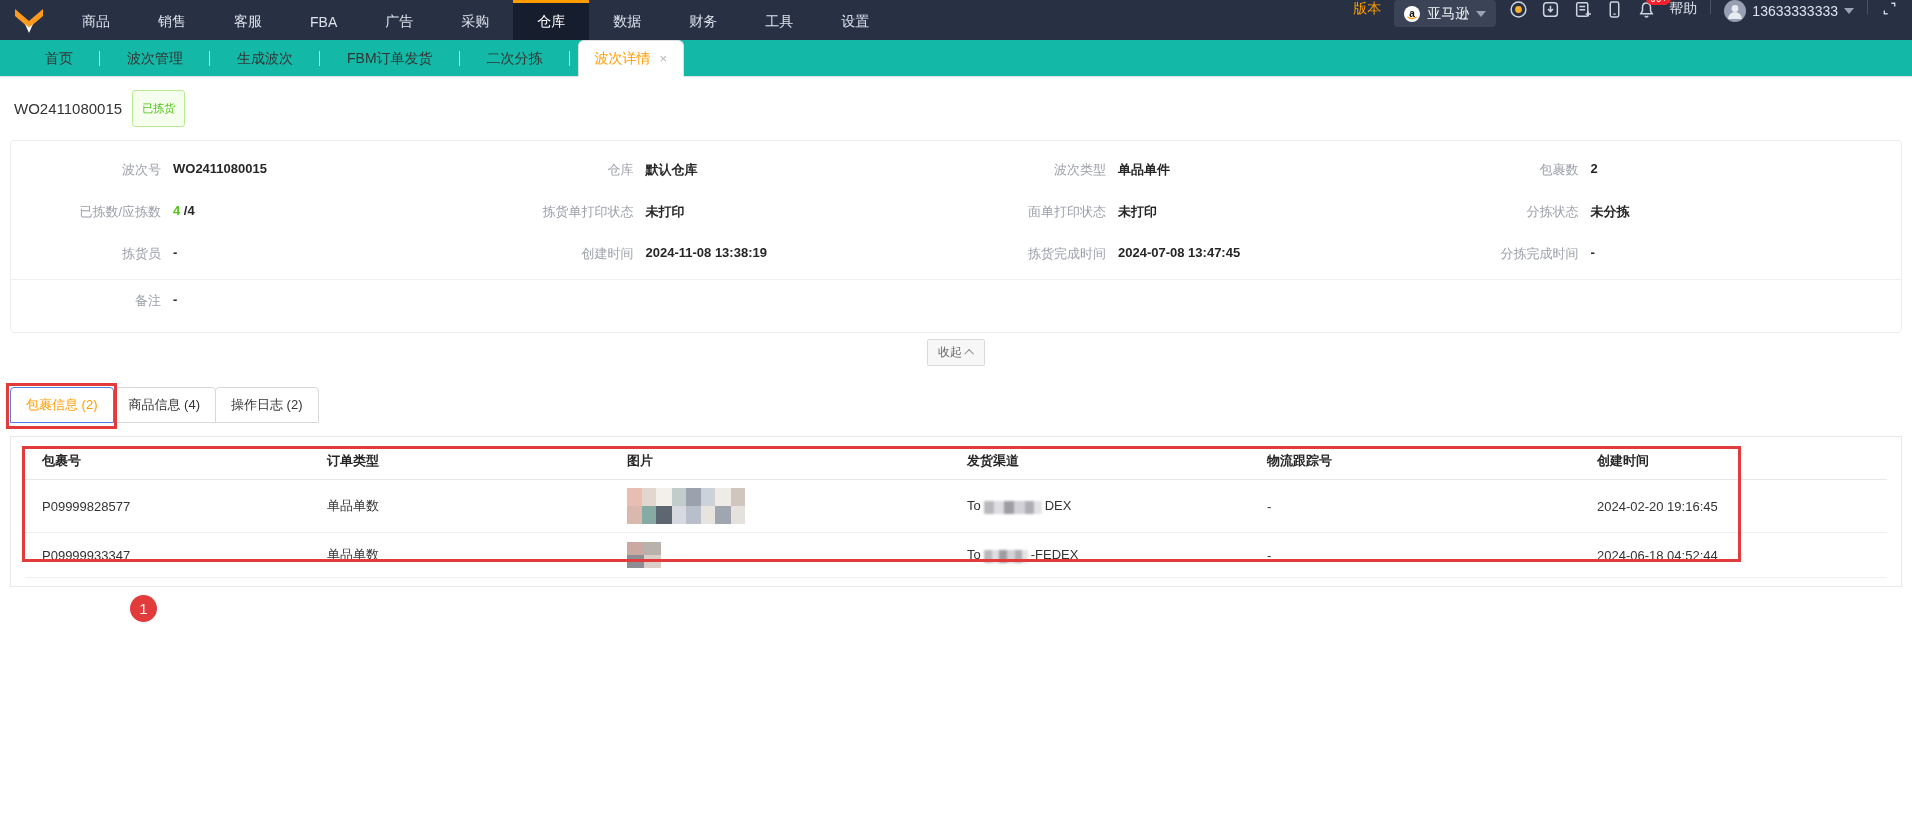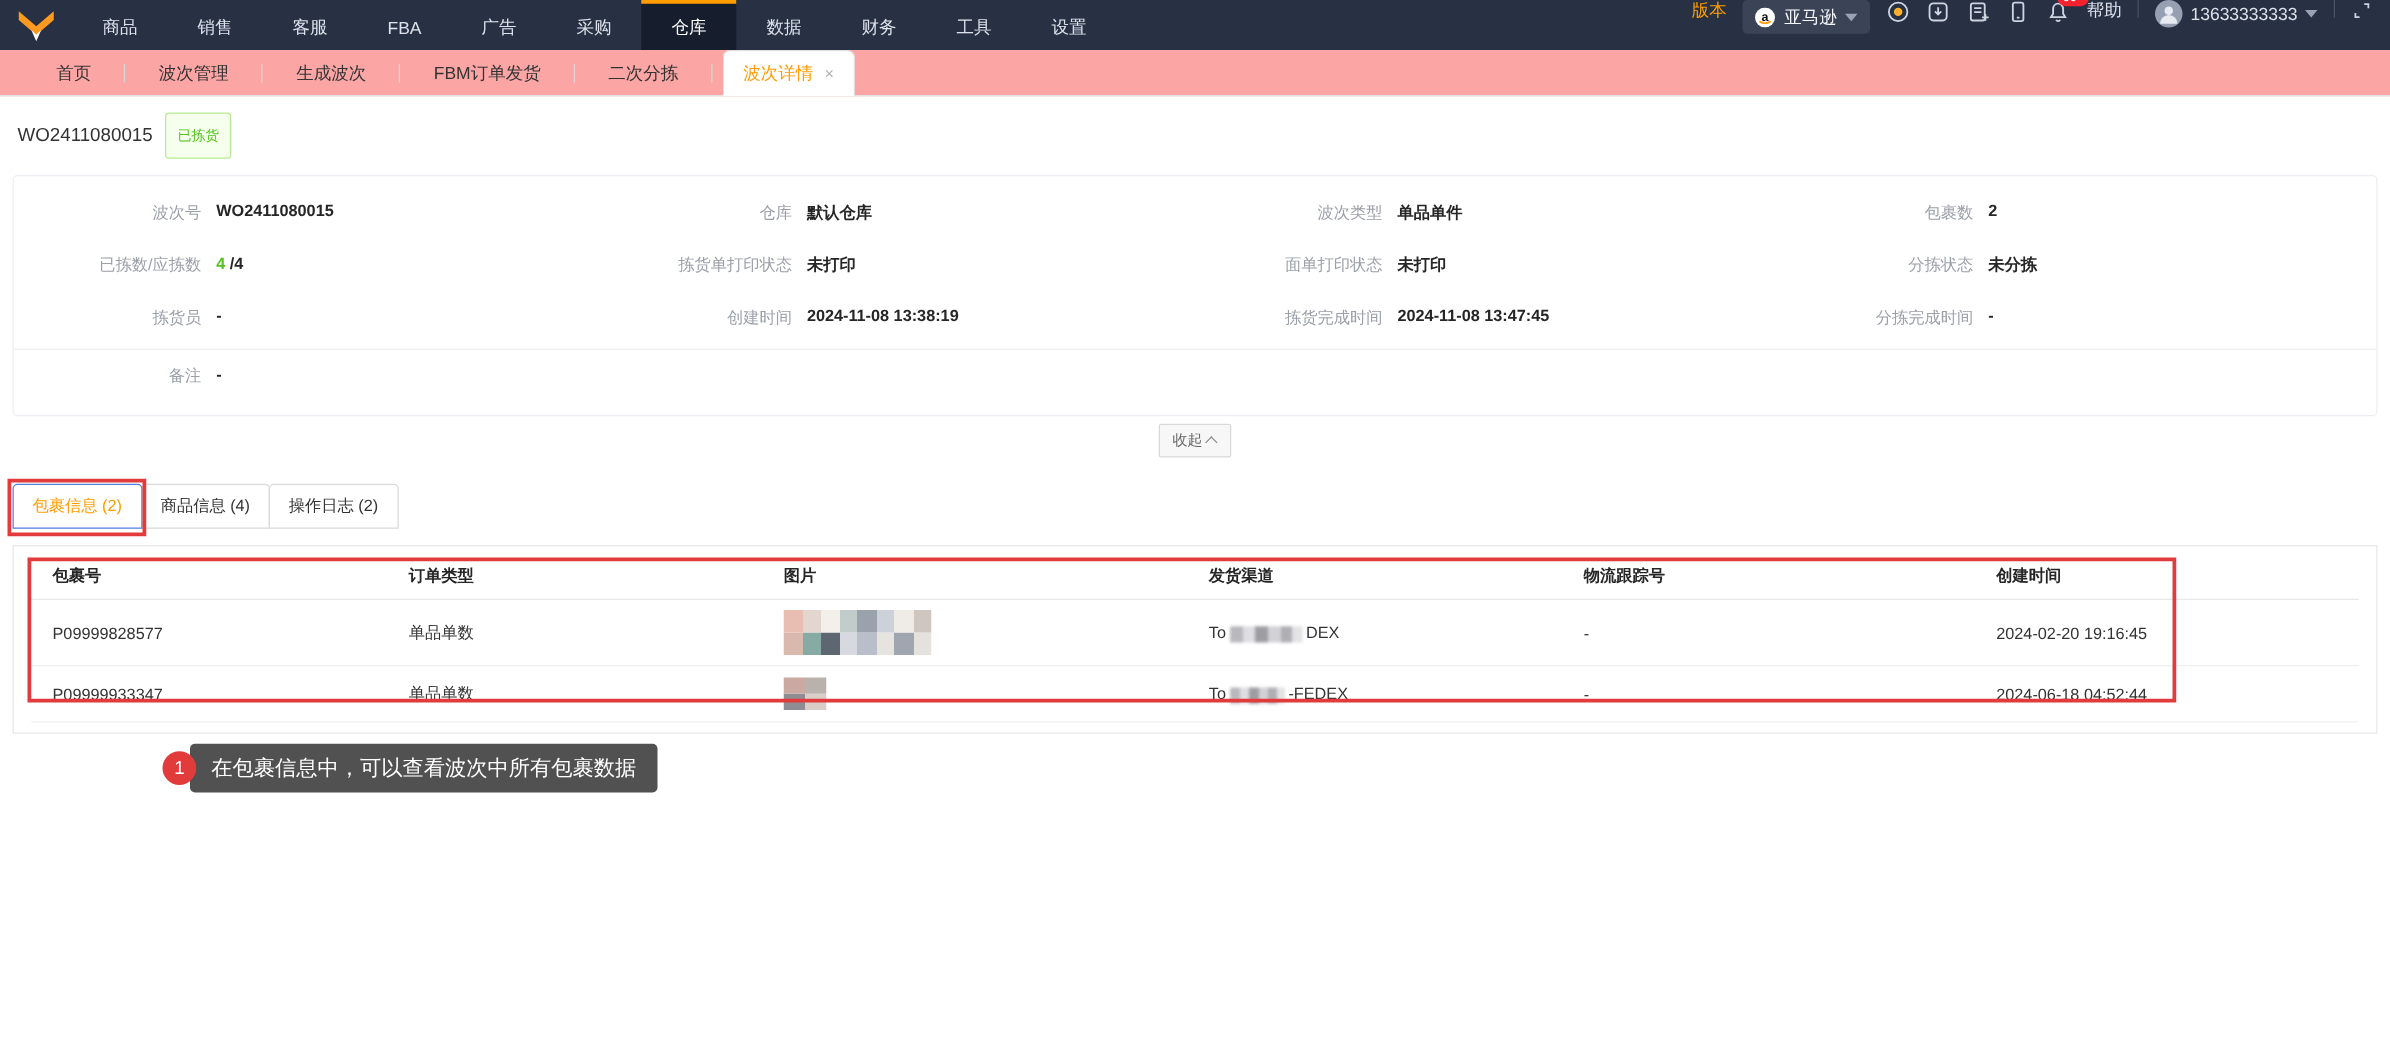--- a/index.html
+++ b/index.html
@@ -18,21 +18,21 @@
   .mk-label { color:#f2f4f8; }
   .caret-down { width:0; height:0; border-left:5px solid transparent; border-right:5px solid transparent; border-top:6px solid #9aa3b5; }
   .nav-icon { position:relative; display:flex; align-items:center; cursor:pointer; }
   .badge { position:absolute; top:-8px; left:9px; background:#f5222d; color:#fff; font-size:10px; line-height:13px; padding:0 4px; border-radius:8px; white-space:nowrap; }
   .nav-sep { width:1px; height:14px; background:#4a5266; }
   .help-link { cursor:pointer; }
   .user-box { display:flex; align-items:center; gap:6px; cursor:pointer; }
   .avatar { width:22px; height:22px; border-radius:50%; background:#97a0b3; display:flex; align-items:center; justify-content:center; overflow:hidden; }
 
   
-  .tabbar { height:37px; background:#fca5a5; border-bottom:1px solid #e2e2e2; display:flex; align-items:flex-end; padding-left:18px; }
+  .tabbar { height:37px; background:#14b8a6; border-bottom:1px solid #e2e2e2; display:flex; align-items:flex-end; padding-left:18px; }
   .tab-link { padding:0 27px; line-height:36px; color:#333; font-size:14px; cursor:pointer; position:relative; }
   .tab-link::after { content:''; position:absolute; right:0; top:11px; width:1px; height:15px; background:#d8d8d8; }
   .tab-active { margin-left:8px; margin-bottom:-1px; height:37px; display:flex; align-items:center; gap:9px; padding:0 16px;
     background:#fff; border:1px solid #e0e0e0; border-bottom-color:#fff; border-radius:6px 6px 0 0; color:#ff9c00; font-size:14px; cursor:pointer; }
   .tab-close { color:#b3b3b3; font-size:13px; cursor:pointer; }
 
   
   .title-row { display:flex; align-items:center; gap:10px; padding:13px 14px 9px; }
   .page-title { font-size:15px; color:#333; }
   .badge-green { color:#52c41a; background:#f6ffed; border:1px solid #b7eb8f; border-radius:3px; font-size:11px; padding:10px 9px; }
@@ -232,21 +232,21 @@
     <div class="field">
       <span class="label">拣货员</span>
       <span class="value">-</span>
     </div>
     <div class="field">
       <span class="label">创建时间</span>
       <span class="value">2024-11-08 13:38:19</span>
     </div>
     <div class="field">
       <span class="label">拣货完成时间</span>
-      <span class="value">2024-11-08 13:47:45</span>
+      <span class="value">2024-07-08 13:47:45</span>
     </div>
     <div class="field">
       <span class="label">分拣完成时间</span>
       <span class="value">-</span>
     </div>
   </div>
   <div class="info-divider"></div>
   <div class="remarks-grid">
     <div class="field span2">
       <span class="label">备注</span>
@@ -312,14 +312,13 @@
         </td>
         <td>-</td>
         <td>2024-06-18 04:52:44</td>
       </tr>
     </tbody>
   </table>
 </div>
 
 <div class="callout">
   <div class="step-circle">1</div>
-  <div class="tip-bubble">在包裹信息中，可以查看波次中所有包裹数据</div>
 </div>
 
 </body></html>

